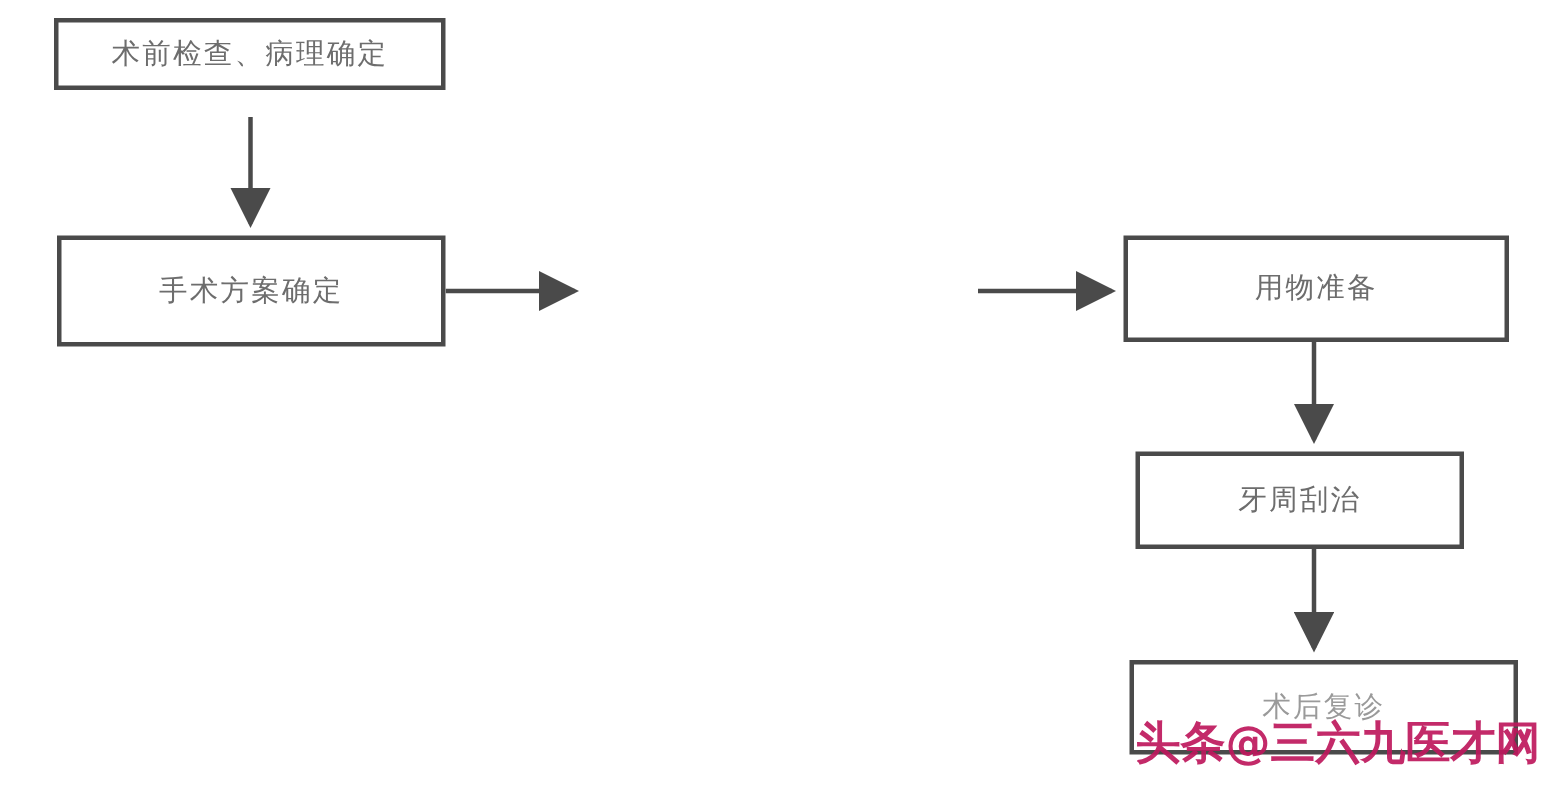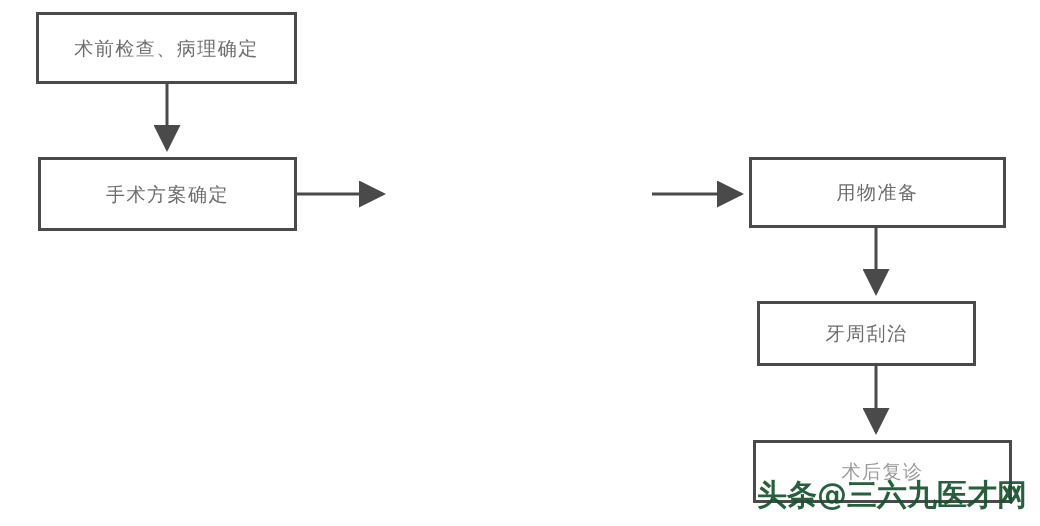--- a/index.html
+++ b/index.html
@@ -47,21 +47,21 @@
   .watermark {
     position: absolute;
     left: 757px;
     top: 474px;
     width: 283px;
     height: 42px;
     font-family: "DejaVu Sans", "Liberation Sans", sans-serif;
     font-size: 30px;
     font-weight: bold;
     letter-spacing: 0px;
-    color: #14532d;
+    color: #be185d;
     opacity: 0.92;
     white-space: nowrap;
     display: flex;
     align-items: center;
     pointer-events: none;
   }
 </style>
 </head>
 <body>
 
@@ -88,21 +88,21 @@
 
     <g>
       <line x1="876" y1="228" x2="876" y2="293" stroke="#4a4a4a" stroke-width="3" marker-end="url(#arrowhead)"></line>
     </g>
 
     <g>
       <line x1="876" y1="366" x2="876" y2="432" stroke="#4a4a4a" stroke-width="3" marker-end="url(#arrowhead)"></line>
     </g>
   </svg>
 
-  <div class="node-box" style="left:36px; top:12px; width:261px; height:72px;">
+  <div class="node-box" style="left:36px; top:12px; width:261px; height:48px;">
     <span class="node-label">术前检查、病理确定</span>
   </div>
 
   <div class="node-box" style="left:38px; top:157px; width:259px; height:74px;">
     <span class="node-label">手术方案确定</span>
   </div>
 
 
   <div class="node-box" style="left:749px; top:157px; width:257px; height:71px;">
     <span class="node-label">用物准备</span>

